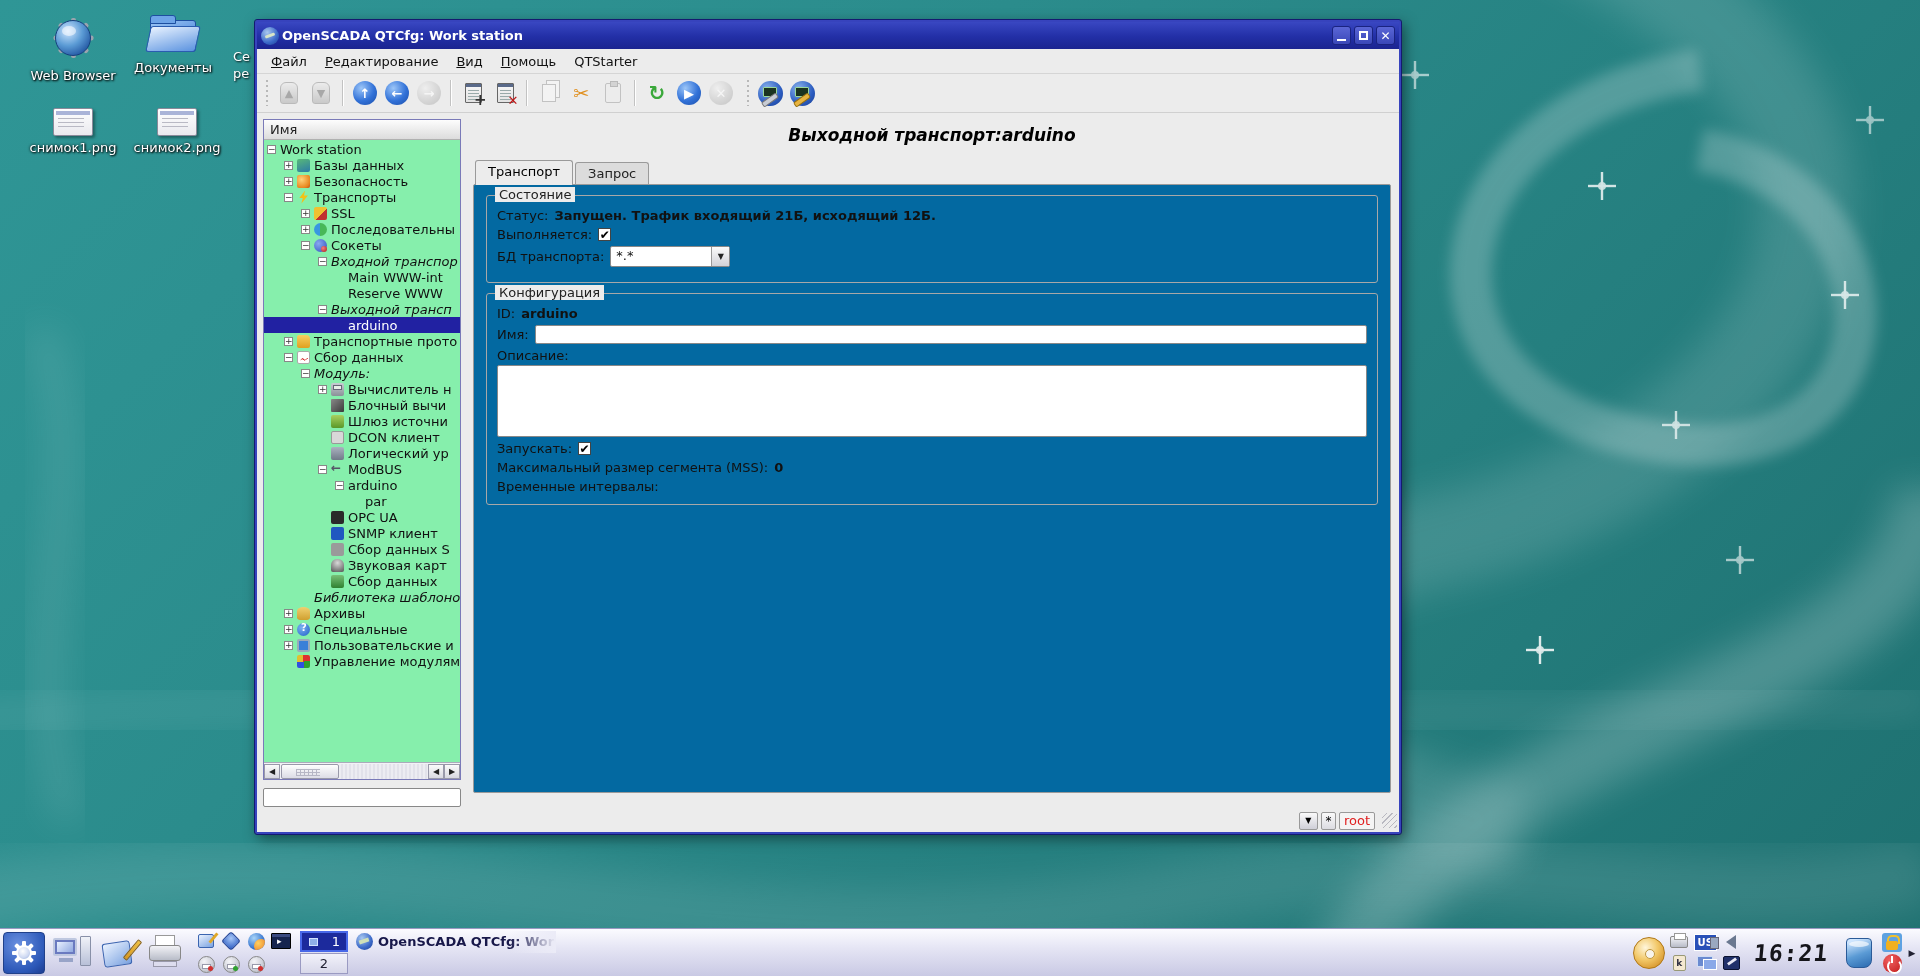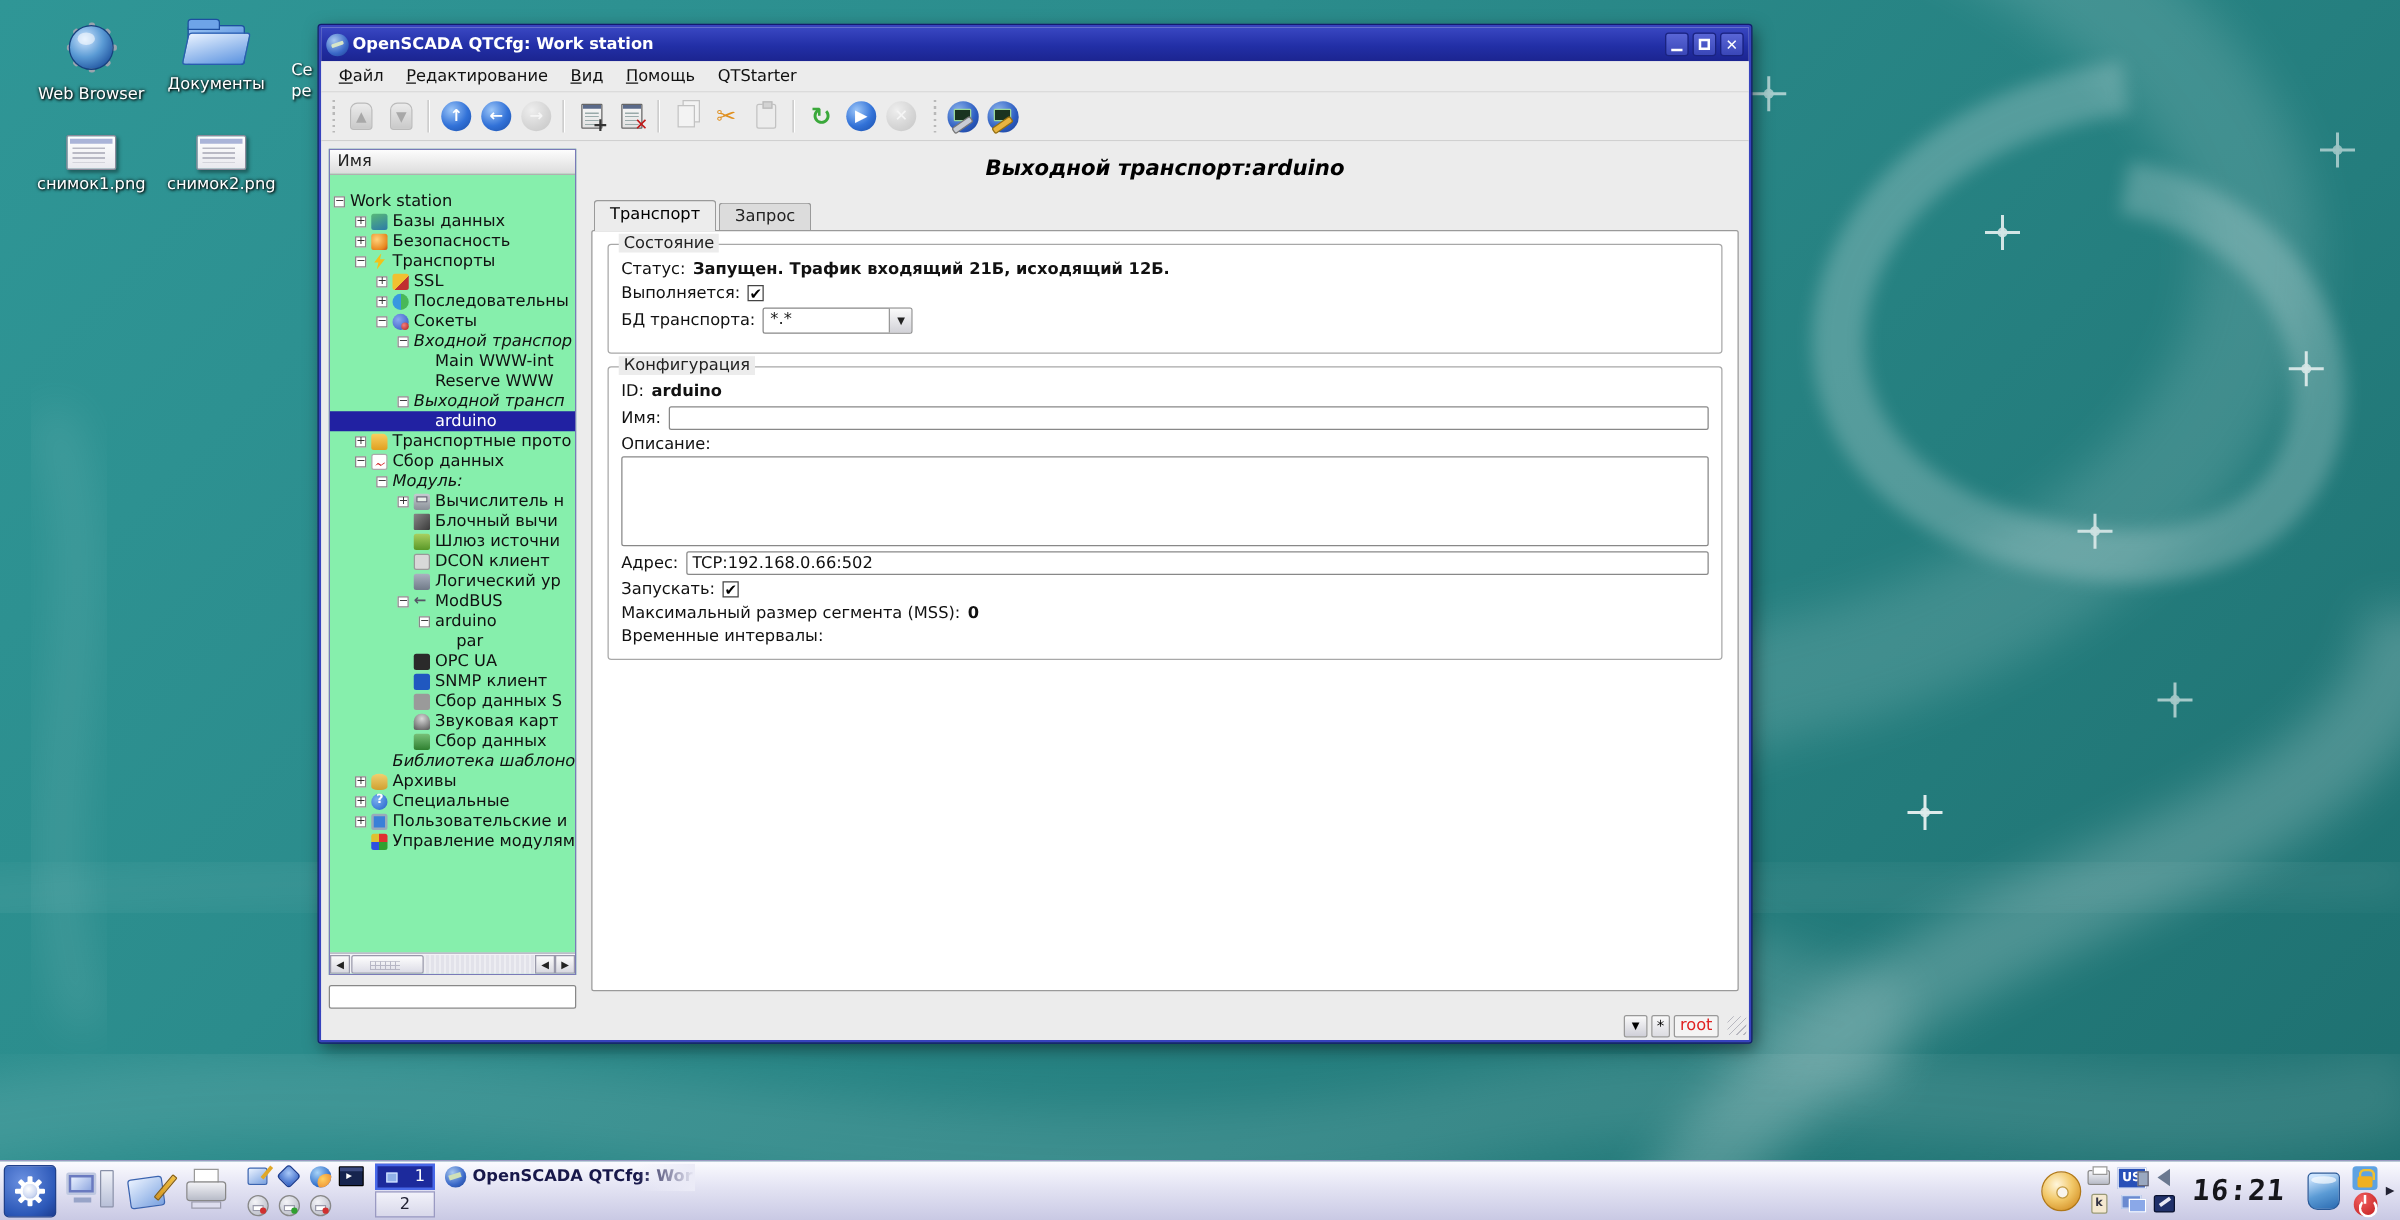--- a/index.html
+++ b/index.html
@@ -91,21 +91,21 @@
   .dev::after{content:"";position:absolute;left:3px;bottom:3px;width:16px;height:4px;background:#c8ccd4;
       border:1px solid #777;transform:rotate(-35deg);border-radius:2px}
   .dev.pencil::after{background:#e8b440;border-color:#96700f}
 
   
   .content{flex:1;position:relative;background:#ececec}
   .treepanel{position:absolute;left:6px;top:6px;width:198px;height:661px;background:#86efac;
       border:1px solid #7a7ab8;display:flex;flex-direction:column;overflow:hidden}
   .thead{height:20px;background:linear-gradient(#fdfdfd,#dcdcdc);border-bottom:1px solid #b0b0b0;
       padding:2px 6px;font-size:13px;color:#222;flex:0 0 auto}
-  .tbody{flex:1;overflow:hidden;padding-top:13px}
+  .tbody{flex:1;overflow:hidden;padding-top:1px}
   .trow{height:16px;display:flex;align-items:center;white-space:nowrap;overflow:hidden;cursor:pointer}
   .trow.sel{background:#2121a2}
   .trow.sel .tl{color:#fff}
   .ind{flex:0 0 auto;height:1px}
   .i0{width:3px}.i1{width:20px}.i2{width:37px}.i3{width:54px}.i4{width:71px}.i5{width:88px}
   .exp{flex:0 0 auto;width:9px;height:9px;border:1px solid #888;background:#fff;margin-right:4px;
       font-size:9px;line-height:7px;text-align:center;color:#333}
   .exp.m::before{content:"−"}
   .exp.p::before{content:"+"}
   .exp.n{visibility:hidden}
@@ -157,21 +157,21 @@
       border-radius:2px;background:#fff;font:13px "DejaVu Sans",sans-serif;padding:0 4px}
 
   .rpanel{position:absolute;left:216px;top:0;right:8px;bottom:0}
   .ptitle{text-align:center;font-size:17px;font-weight:bold;font-style:italic;color:#000;margin-top:12px}
   .tabs{position:absolute;left:2px;top:47px;display:flex;align-items:center;height:25px}
   .tab{border:1px solid #9a9a9a;border-bottom:none;border-radius:3px 3px 0 0;padding:3px 12px 4px;
       font-size:13px;cursor:pointer}
   .tab.active{background:#ececec;height:25px;position:relative;z-index:2;font-weight:normal}
   .tab.inactive{background:#dcdcdc;height:22px;margin-left:2px;color:#222}
   .tabframe{position:absolute;left:0;top:71px;right:0;bottom:16px;border:1px solid #9a9a9a;border-radius:2px;
-      background:#ffffff;padding:10px 12px;z-index:1}
+      background:#0369a1;padding:10px 12px;z-index:1}
   .group{position:relative;border:1px solid #a8a8a8;border-radius:3px;padding:8px 10px 6px;margin-bottom:10px}
   .legend{position:absolute;top:-9px;left:8px;background:#ececec;padding:0 4px;font-size:13px;color:#222}
   .frow{display:flex;align-items:center;margin:4px 0;font-size:13px;color:#111}
   .frow .lab{margin-right:6px;white-space:nowrap}
   .bold{font-weight:bold}
   .inp{height:19px;border:1px solid #888;border-radius:2px;background:#fff;
       font:13px "DejaVu Sans",sans-serif;padding:0 4px;color:#111}
   .grow{flex:1}
   .txa{display:block;width:100%;height:72px;border:1px solid #888;border-radius:2px;background:#fff;
       font:13px "DejaVu Sans",sans-serif;padding:2px 4px;resize:none}
@@ -688,24 +688,20 @@
           </div>
           <div class="frow">
             <span class="lab">Имя:</span>
             <input class="inp grow" value="" style="">
           </div>
           <div class="frow" style="margin-bottom:2px">
             <span class="lab">Описание:</span>
           </div>
           <textarea class="txa" style=""></textarea>
           <div class="frow">
-            <span class="lab">Адрес:</span>
-            <input class="inp grow" value="TCP:192.168.0.66:502" style="">
-          </div>
-          <div class="frow">
             <span class="lab">Запускать:</span>
             <span class="cb checked"></span>
           </div>
           <div class="frow">
             <span class="lab">Максимальный размер сегмента (MSS):</span>
             <span class="bold">0</span>
           </div>
           <div class="frow">
             <span class="lab">Временные интервалы:</span>
           </div>

